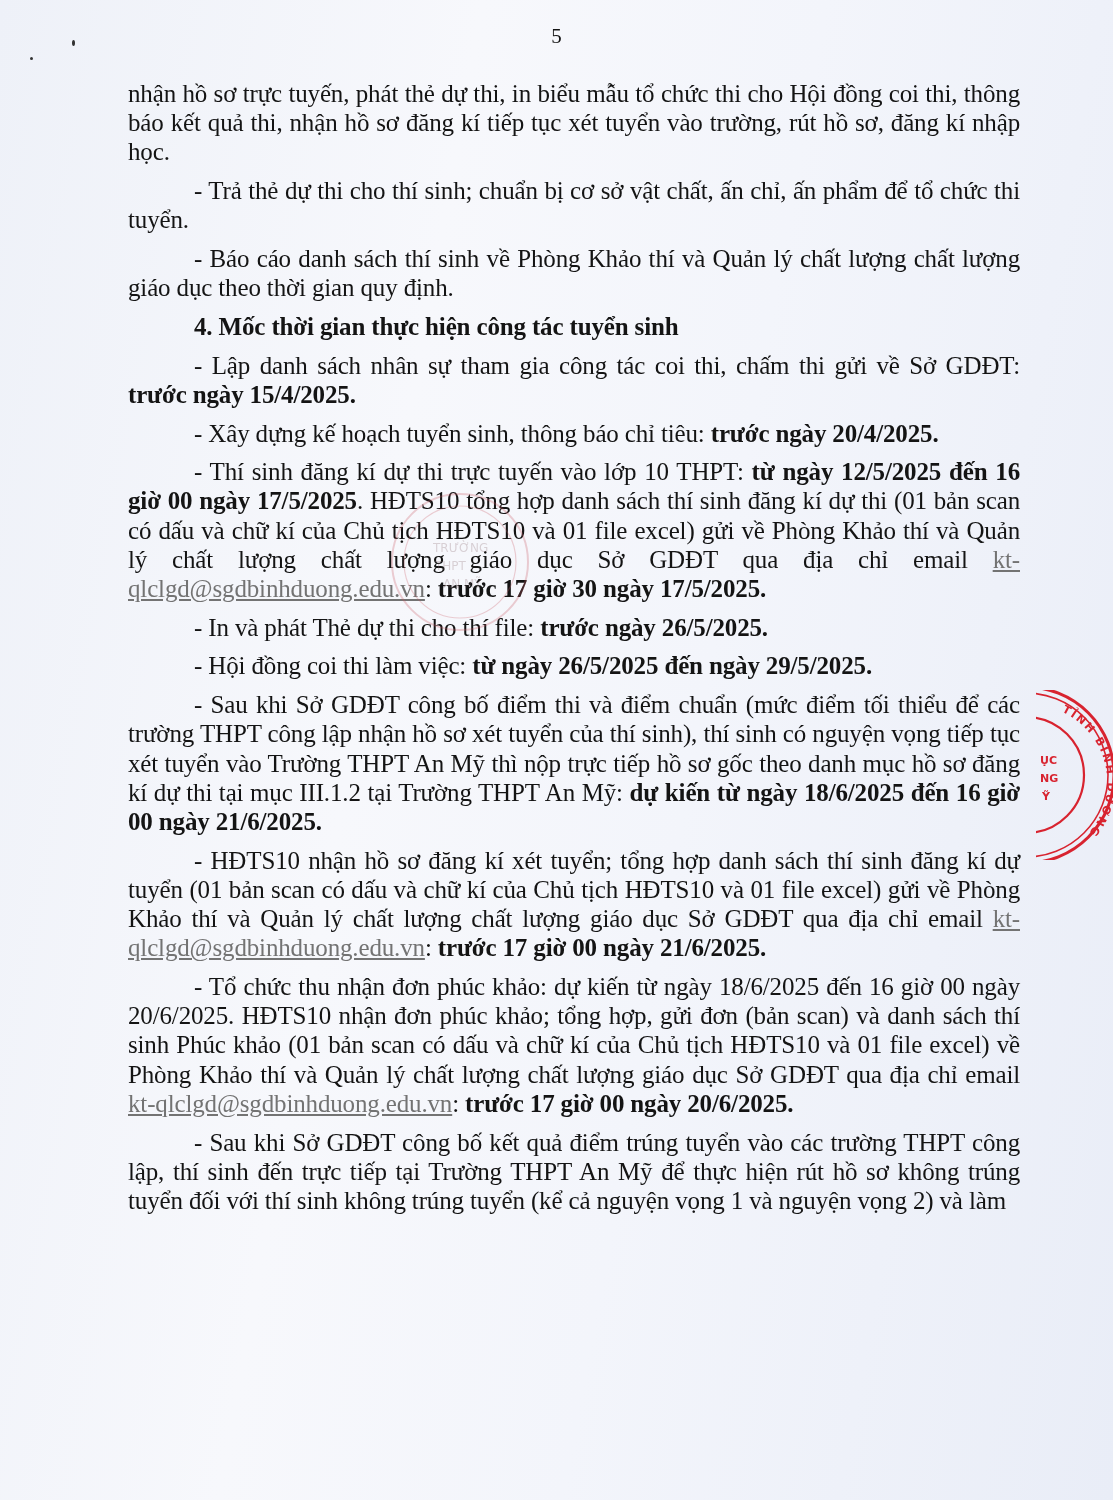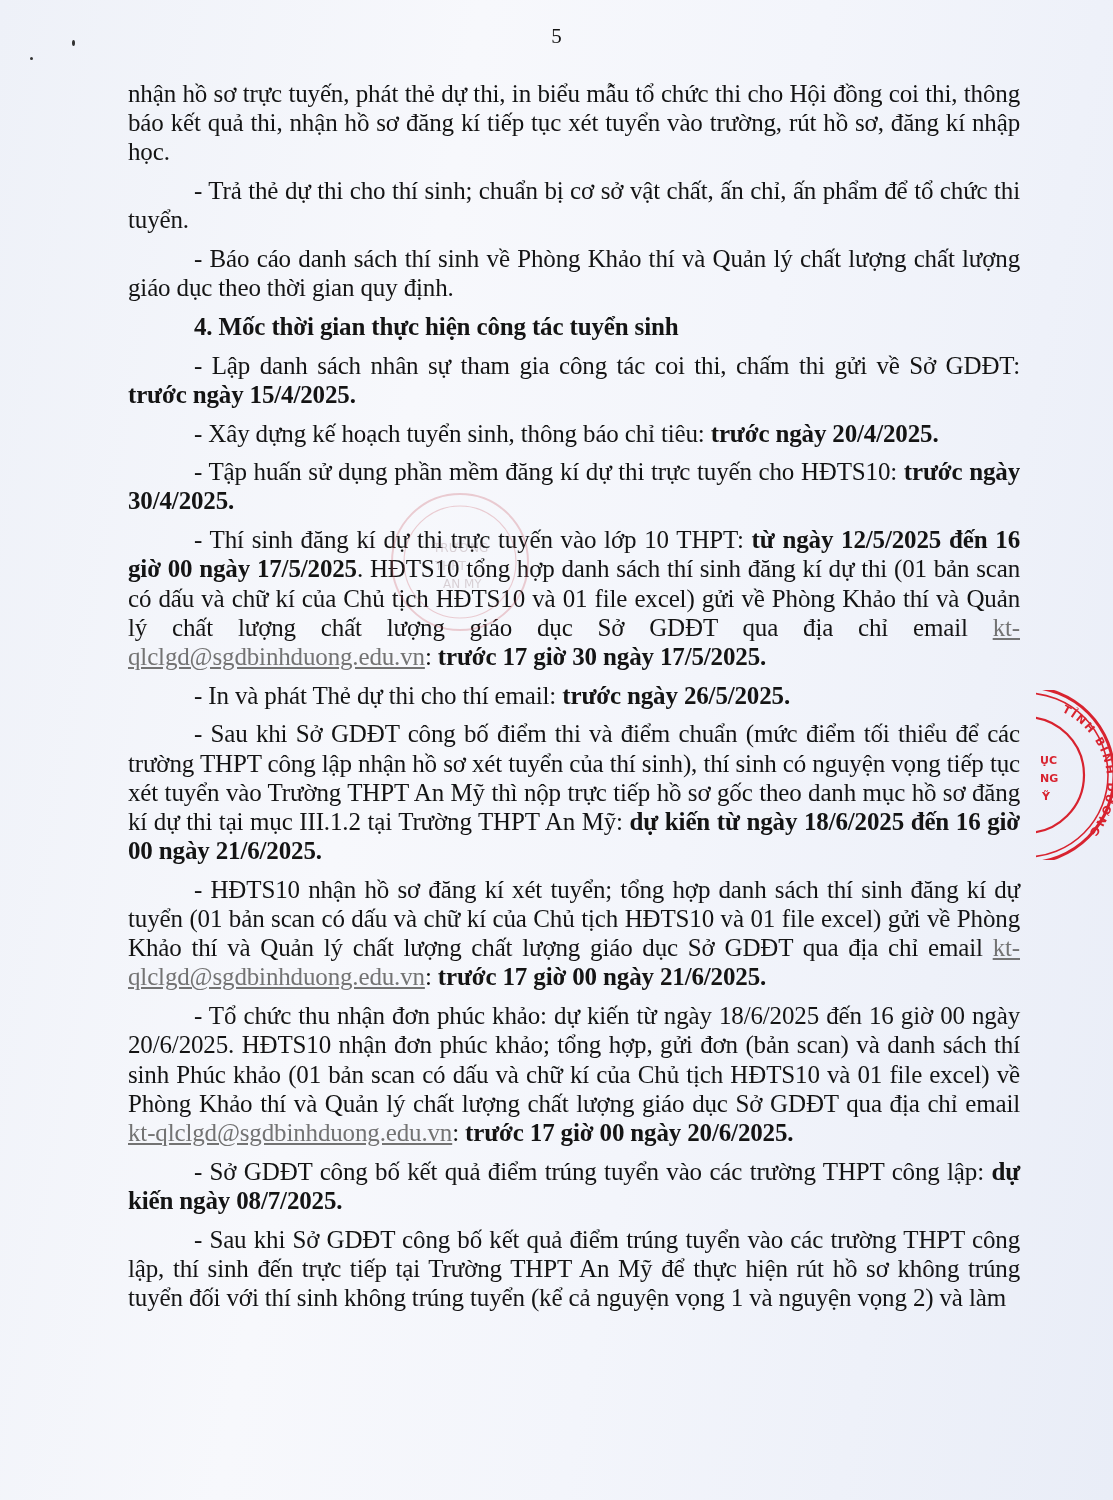--- a/index.html
+++ b/index.html
@@ -40,27 +40,26 @@
 
 <div class="page-number">5</div>
 
 <div class="content" id="content">
     <p class="para"><span>nhận hồ sơ trực tuyến, phát thẻ dự thi, in biểu mẫu tổ chức thi cho Hội đồng coi thi, thông báo kết quả thi, nhận hồ sơ đăng kí tiếp tục xét tuyển vào trường, rút hồ sơ, đăng kí nhập học.</span></p>
     <p class="para indent"><span>- Trả thẻ dự thi cho thí sinh; chuẩn bị cơ sở vật chất, ấn chỉ, ấn phẩm để tổ chức thi tuyển.</span></p>
     <p class="para indent"><span>- Báo cáo danh sách thí sinh về Phòng Khảo thí và Quản lý chất lượng chất lượng giáo dục theo thời gian quy định.</span></p>
     <p class="para indent heading"><b>4. Mốc thời gian thực hiện công tác tuyển sinh</b></p>
     <p class="para indent"><span>- Lập danh sách nhân sự tham gia công tác coi thi, chấm thi gửi về Sở GDĐT: </span><b>trước ngày 15/4/2025.</b></p>
     <p class="para indent"><span>- Xây dựng kế hoạch tuyển sinh, thông báo chỉ tiêu: </span><b>trước ngày 20/4/2025.</b></p>
-    <p class="para indent"><span>- Tập huấn sử dụng phần mềm đăng kí dự thi trực tuyến cho HĐTS10: </span><b>trước ngày 30/4/2025.</b></p>
     <p class="para indent"><span>- Thí sinh đăng kí dự thi trực tuyến vào lớp 10 THPT: </span><b>từ ngày 12/5/2025 đến 16 giờ 00 ngày 17/5/2025</b><span>. HĐTS10 tổng hợp danh sách thí sinh đăng kí dự thi (01 bản scan có dấu và chữ kí của Chủ tịch HĐTS10 và 01 file excel) gửi về Phòng Khảo thí và Quản lý chất lượng chất lượng giáo dục Sở GDĐT qua địa chỉ email </span><a class="email">kt-qlclgd@sgdbinhduong.edu.vn</a><span>: </span><b>trước 17 giờ 30 ngày 17/5/2025.</b></p>
-    <p class="para indent"><span>- In và phát Thẻ dự thi cho thí email: </span><b>trước ngày 26/5/2025.</b></p>
+    <p class="para indent"><span>- In và phát Thẻ dự thi cho thí file: </span><b>trước ngày 26/5/2025.</b></p>
+    <p class="para indent"><span>- Hội đồng coi thi làm việc: </span><b>từ ngày 26/5/2025 đến ngày 29/5/2025.</b></p>
     <p class="para indent"><span>- Sau khi Sở GDĐT công bố điểm thi và điểm chuẩn (mức điểm tối thiểu để các trường THPT công lập nhận hồ sơ xét tuyển của thí sinh), thí sinh có nguyện vọng tiếp tục xét tuyển vào Trường THPT An Mỹ thì nộp trực tiếp hồ sơ gốc theo danh mục hồ sơ đăng kí dự thi tại mục III.1.2 tại Trường THPT An Mỹ: </span><b>dự kiến từ ngày 18/6/2025 đến 16 giờ 00 ngày 21/6/2025.</b></p>
     <p class="para indent"><span>- HĐTS10 nhận hồ sơ đăng kí xét tuyển; tổng hợp danh sách thí sinh đăng kí dự tuyển (01 bản scan có dấu và chữ kí của Chủ tịch HĐTS10 và 01 file excel) gửi về Phòng Khảo thí và Quản lý chất lượng chất lượng giáo dục Sở GDĐT qua địa chỉ email </span><a class="email">kt-qlclgd@sgdbinhduong.edu.vn</a><span>: </span><b>trước 17 giờ 00 ngày 21/6/2025.</b></p>
     <p class="para indent"><span>- Tổ chức thu nhận đơn phúc khảo: dự kiến từ ngày 18/6/2025 đến 16 giờ 00 ngày 20/6/2025. HĐTS10 nhận đơn phúc khảo; tổng hợp, gửi đơn (bản scan) và danh sách thí sinh Phúc khảo (01 bản scan có dấu và chữ kí của Chủ tịch HĐTS10 và 01 file excel) về Phòng Khảo thí và Quản lý chất lượng chất lượng giáo dục Sở GDĐT qua địa chỉ email </span><a class="email">kt-qlclgd@sgdbinhduong.edu.vn</a><span>: </span><b>trước 17 giờ 00 ngày 20/6/2025.</b></p>
-    <p class="para indent"><span>- Sở GDĐT công bố kết quả điểm trúng tuyển vào các trường THPT công lập: </span><b>dự kiến ngày 08/7/2025.</b></p>
     <p class="para indent"><span>- Sau khi Sở GDĐT công bố kết quả điểm trúng tuyển vào các trường THPT công lập, thí sinh đến trực tiếp tại Trường THPT An Mỹ để thực hiện rút hồ sơ không trúng tuyển đối với thí sinh không trúng tuyển (kể cả nguyện vọng 1 và nguyện vọng 2) và làm</span></p>
   </div>
 
 <svg class="stamp-faint" viewBox="0 0 210 145">
   <circle cx="105" cy="72" r="68" fill="none" stroke="#c95a64" stroke-width="2"></circle>
   <circle cx="105" cy="72" r="56" fill="none" stroke="#c95a64" stroke-width="1.2"></circle>
   <text x="78" y="62" font-size="12" fill="#8a6a70" font-family="DejaVu Sans, sans-serif">TRƯỜNG</text>
   <text x="80" y="80" font-size="12" fill="#8a6a70" font-family="DejaVu Sans, sans-serif">THPT</text>
   <text x="88" y="98" font-size="12" fill="#8a6a70" font-family="DejaVu Sans, sans-serif">AN MỸ</text>
 </svg>

